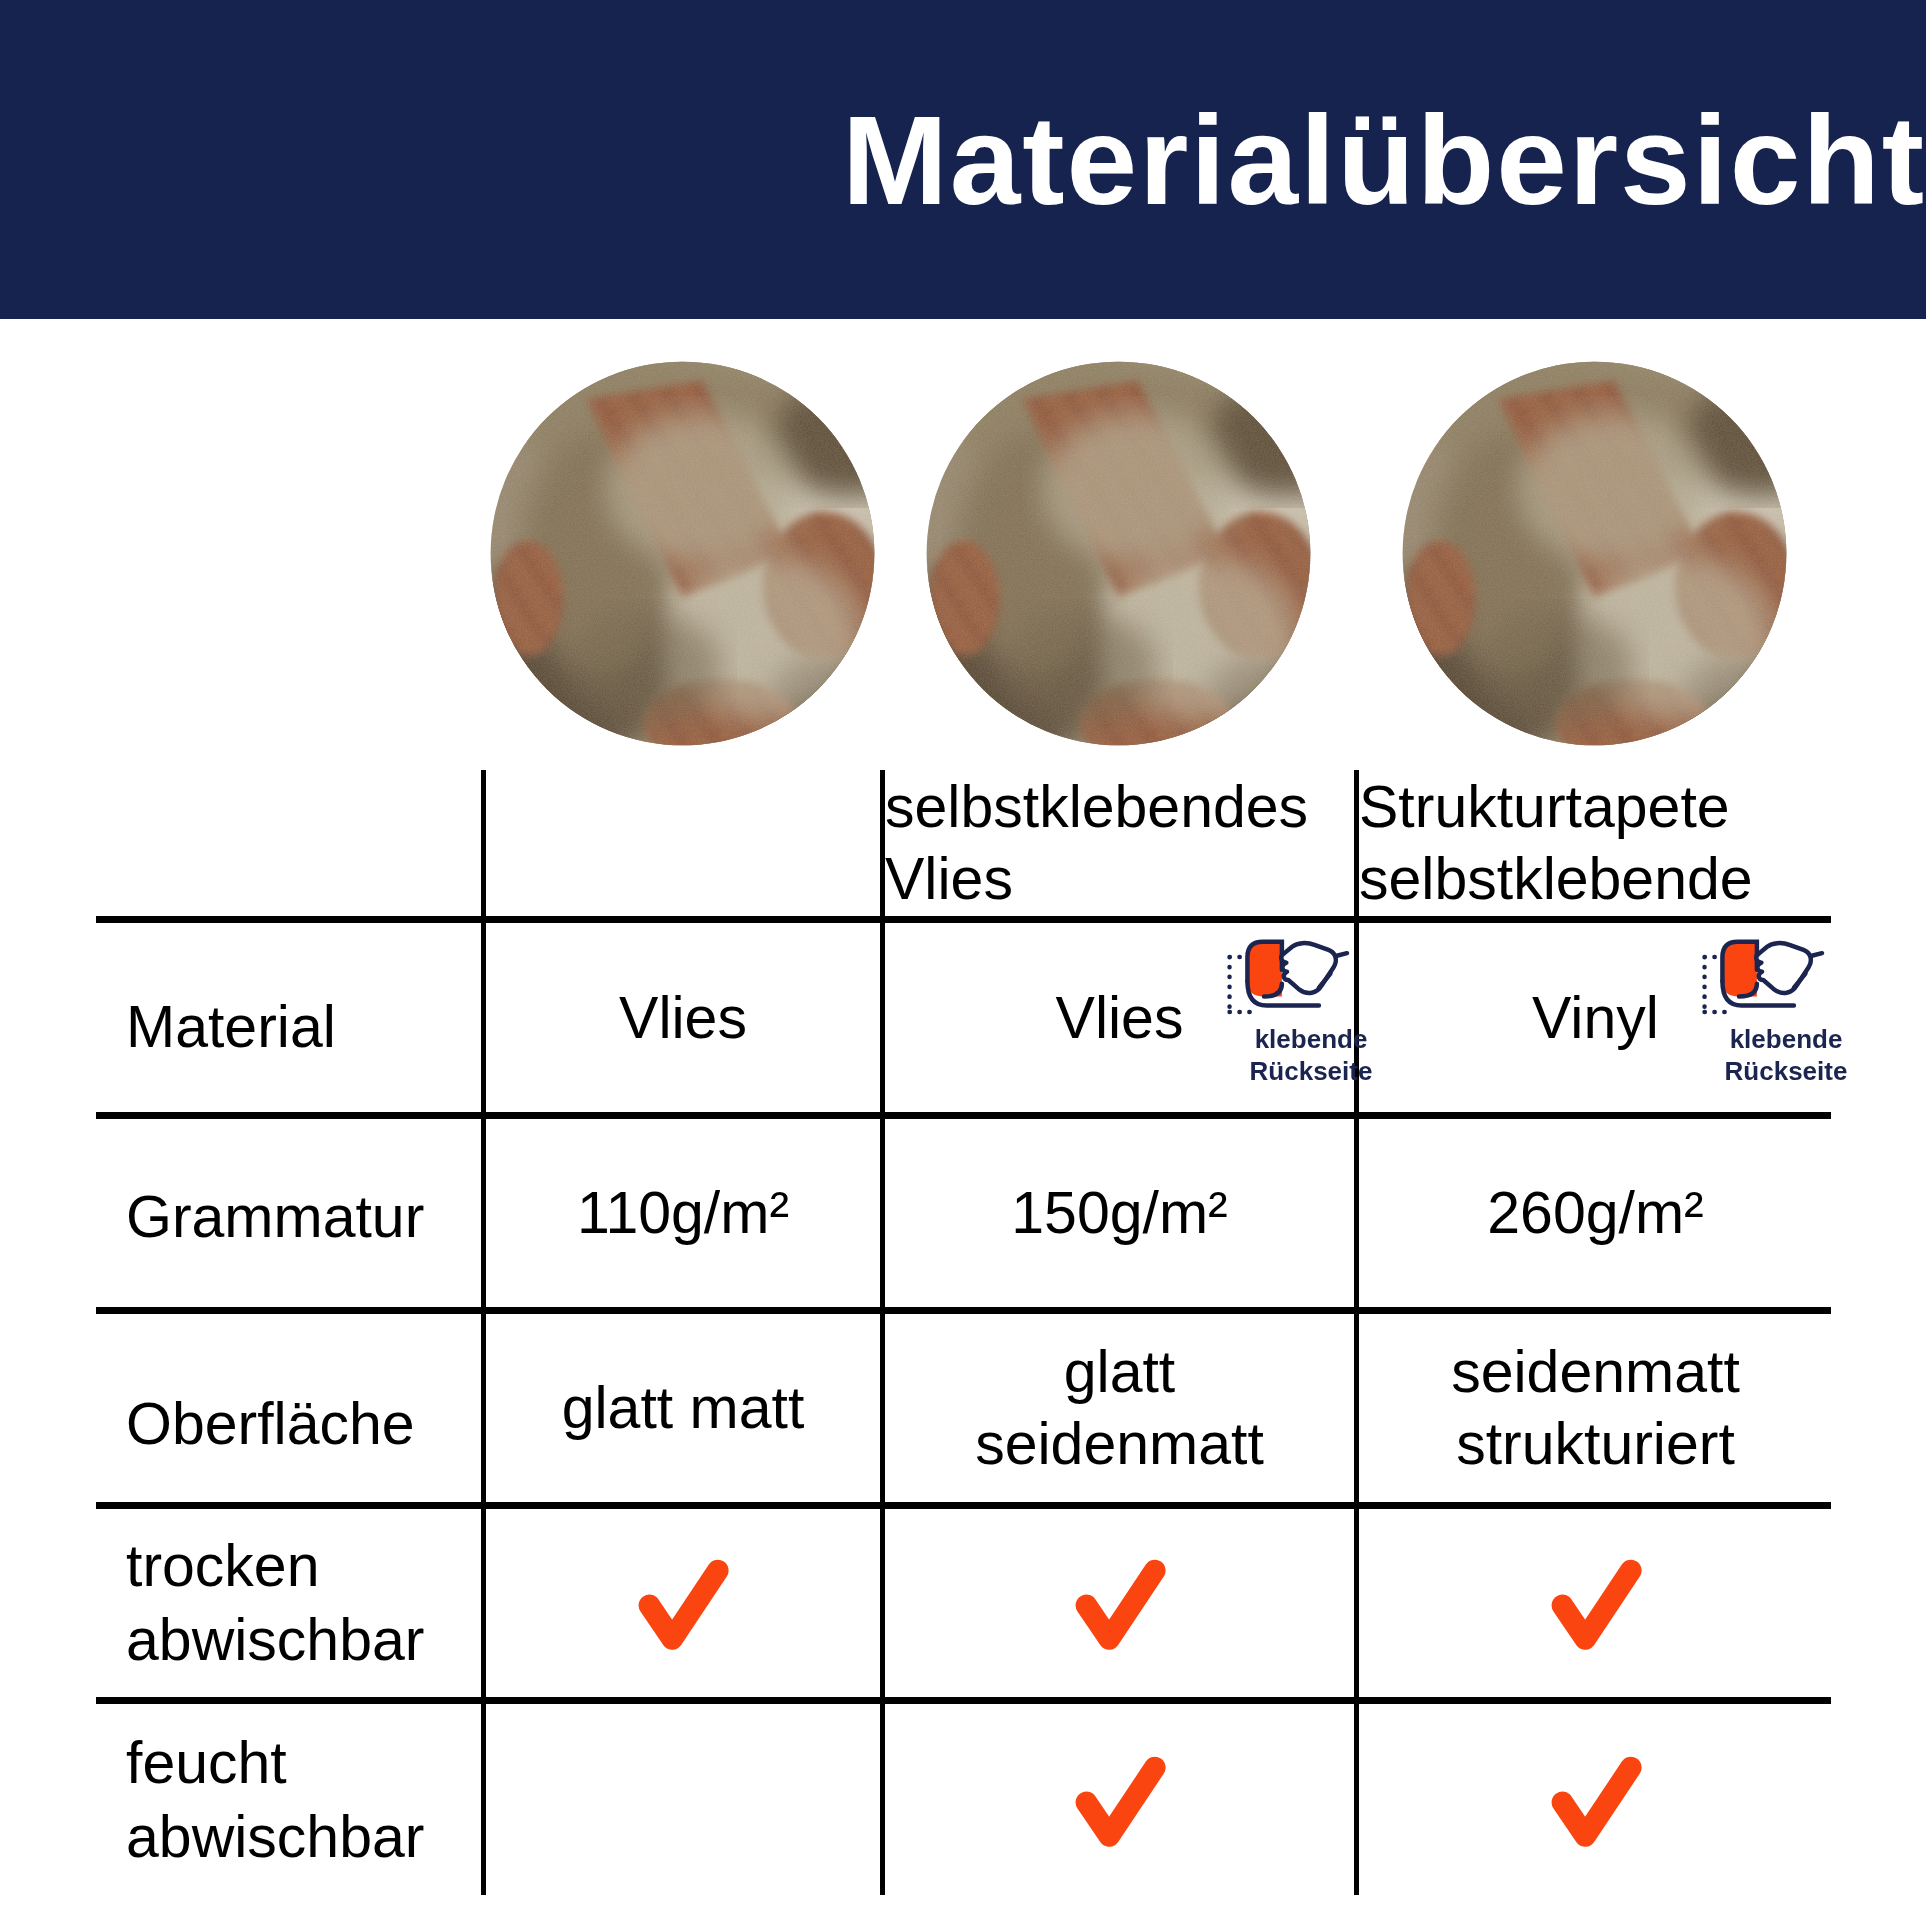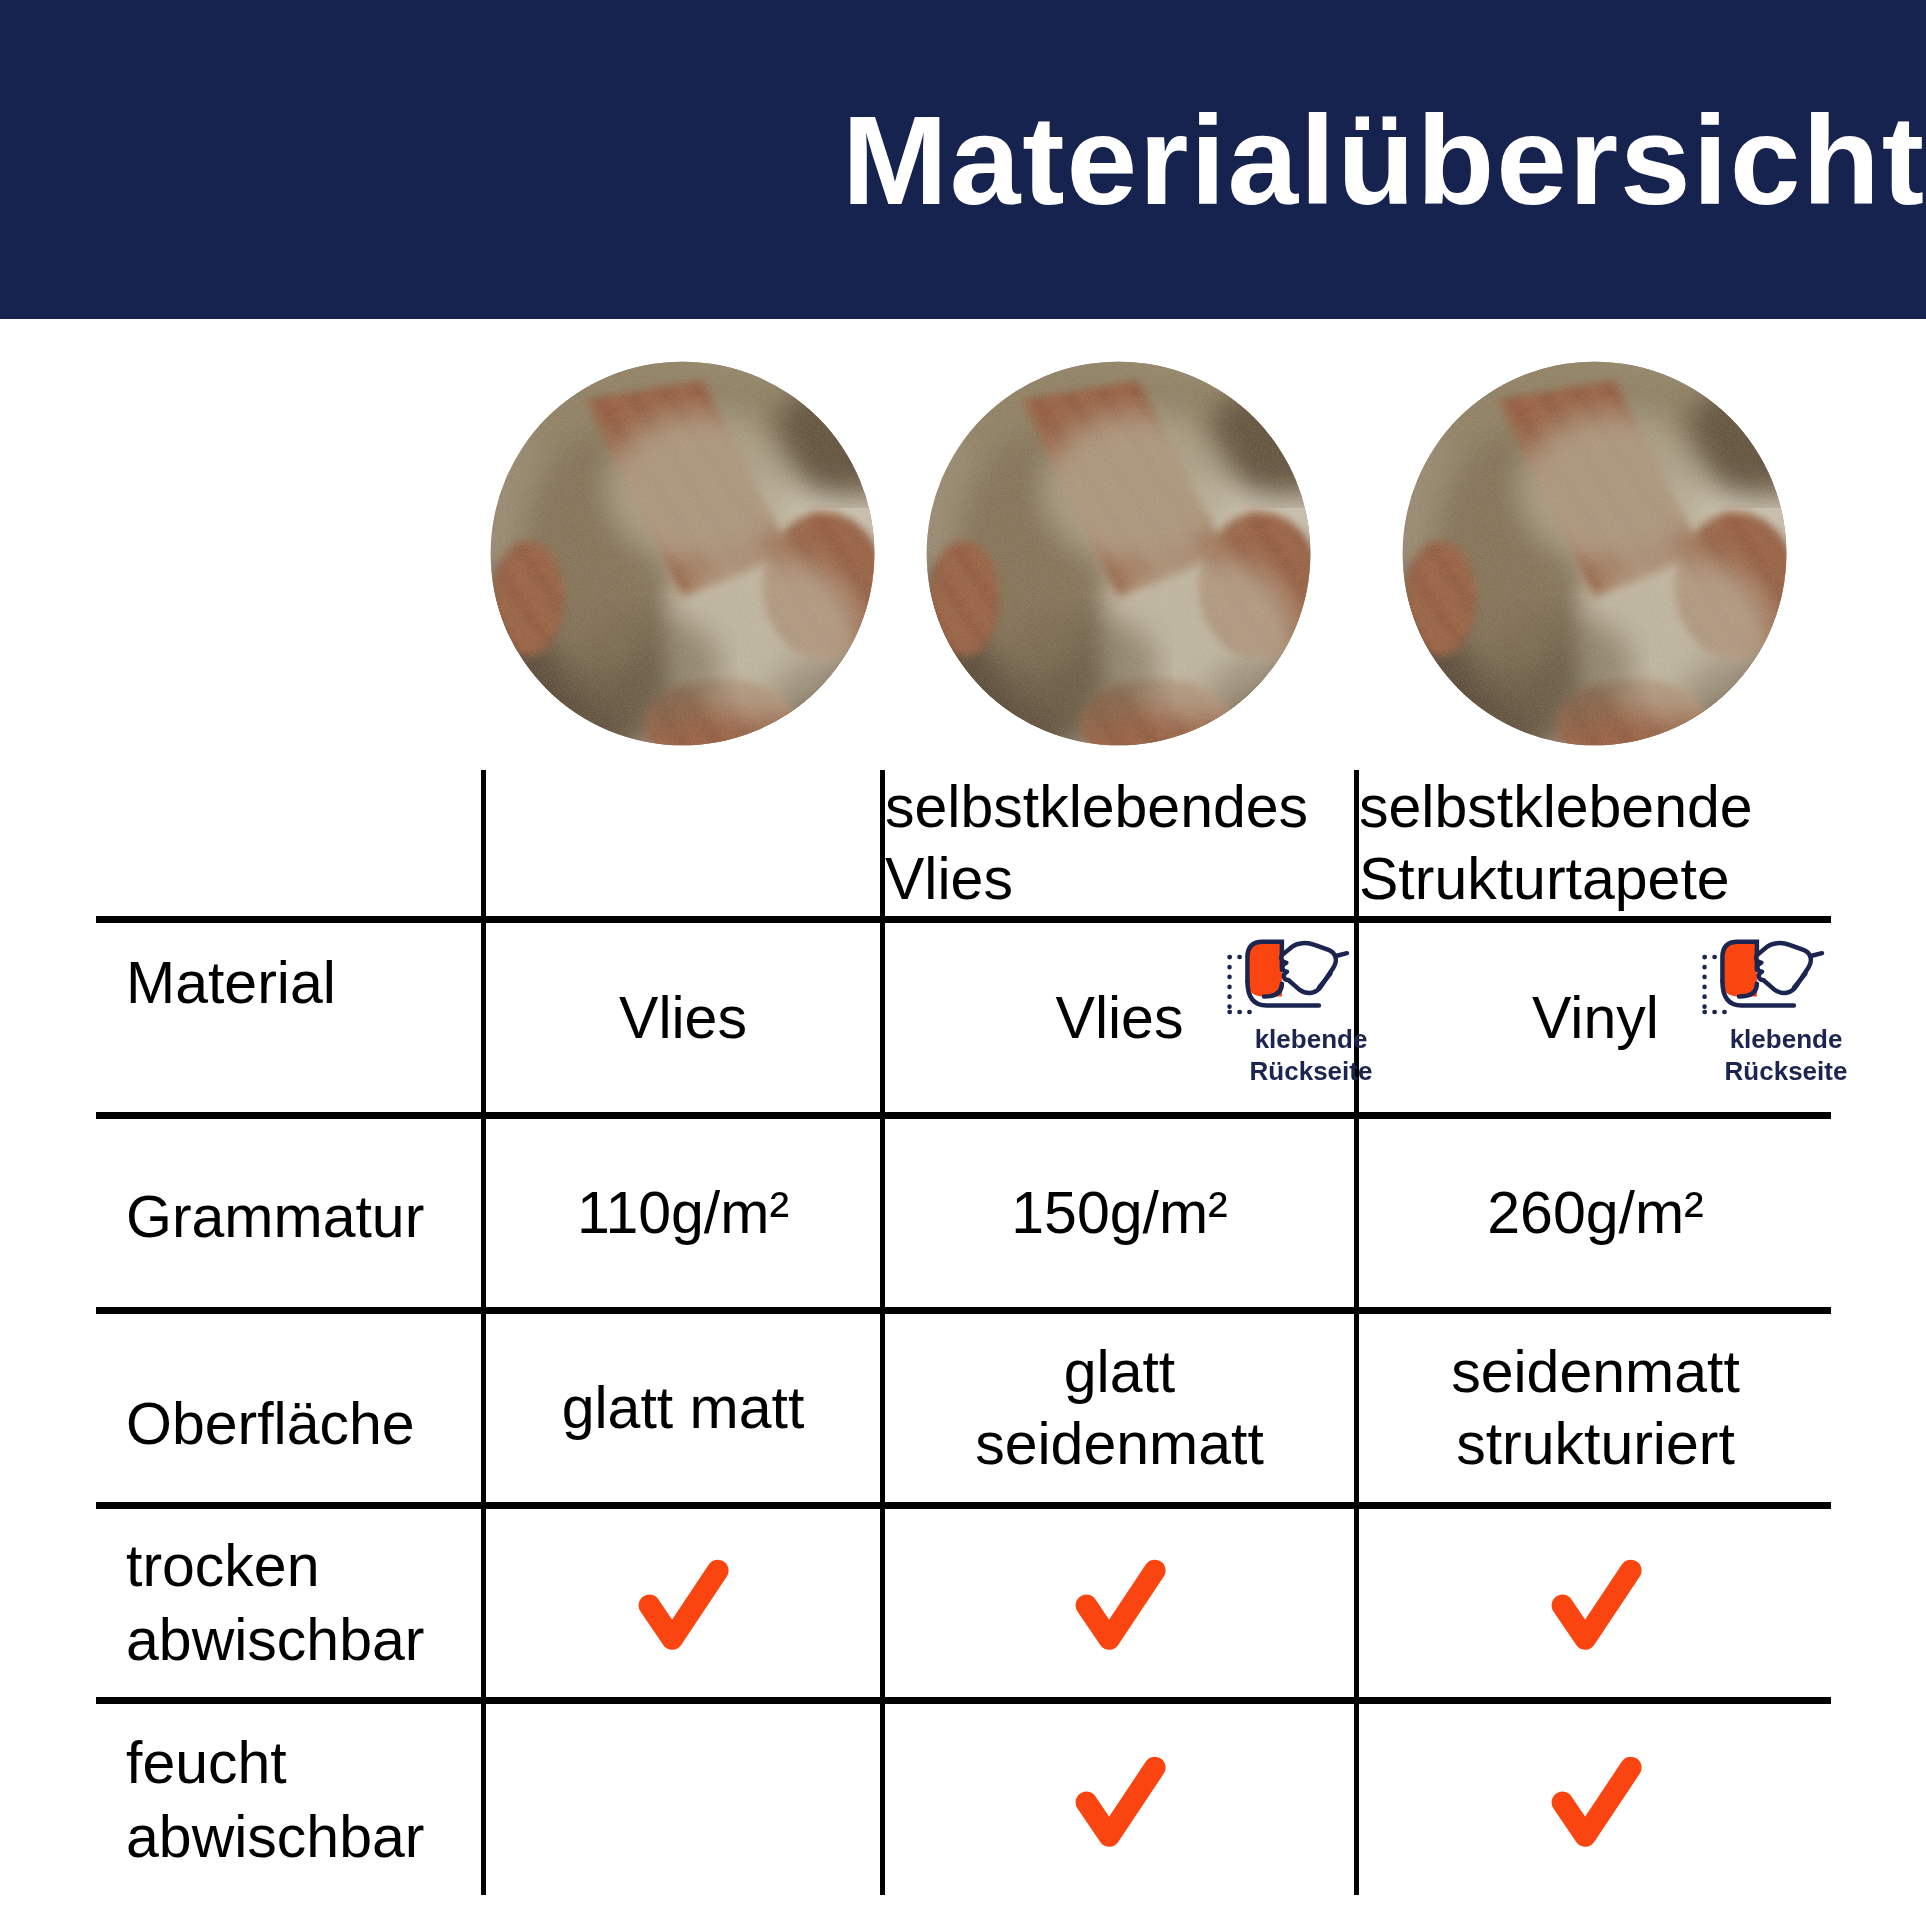--- a/index.html
+++ b/index.html
@@ -142,25 +142,25 @@
   <div class="hline" style="top:1112px"></div>
   <div class="hline" style="top:1307px"></div>
   <div class="hline" style="top:1502px"></div>
   <div class="hline" style="top:1697px"></div>
 
   <div class="cell c2 rhead leftalign">
     <div class="line">selbstklebendes</div>
     <div class="line">Vlies</div>
   </div>
   <div class="cell c3 rhead leftalign">
+    <div class="line">Strukturtapete</div>
     <div class="line">selbstklebende</div>
-    <div class="line">Strukturtapete</div>
-  </div>
-
-  <div class="rlabel" style="top:888px;height:189px">
+  </div>
+
+  <div class="rlabel" style="top:932px;height:189px">
     <div class="line">Material</div>
 
   </div>
   <div class="rlabel" style="top:1119px;height:196px">
     <div class="line">Grammatur</div>
 
   </div>
   <div class="rlabel" style="top:1314px;height:220px">
     <div class="line">Oberfläche</div>
 

